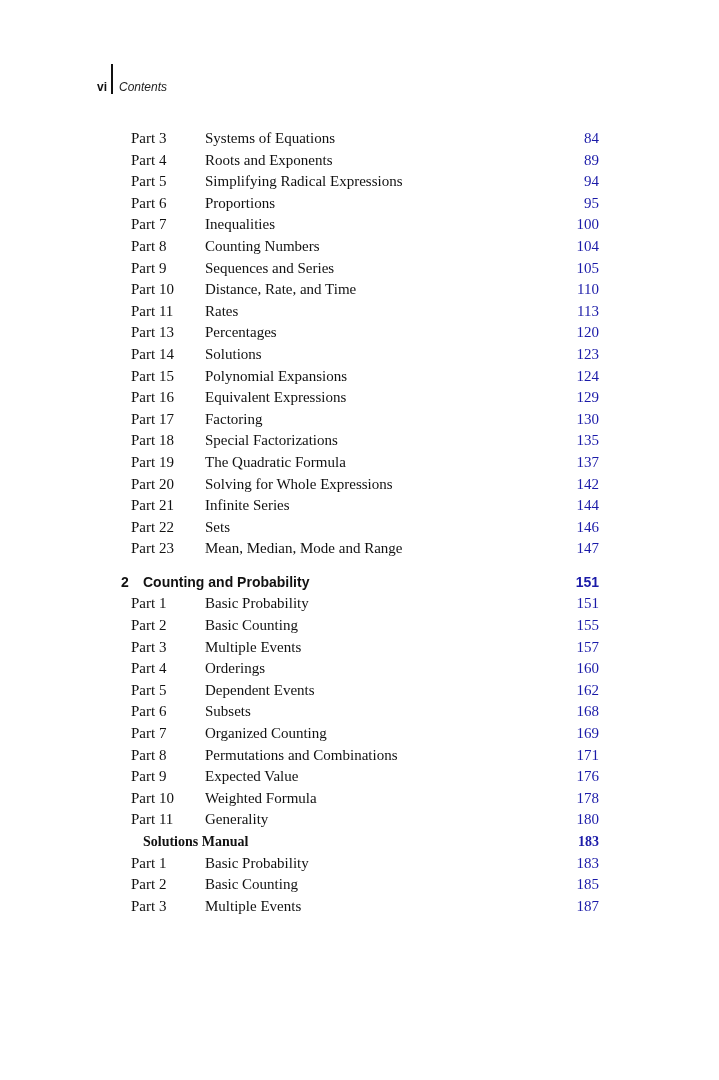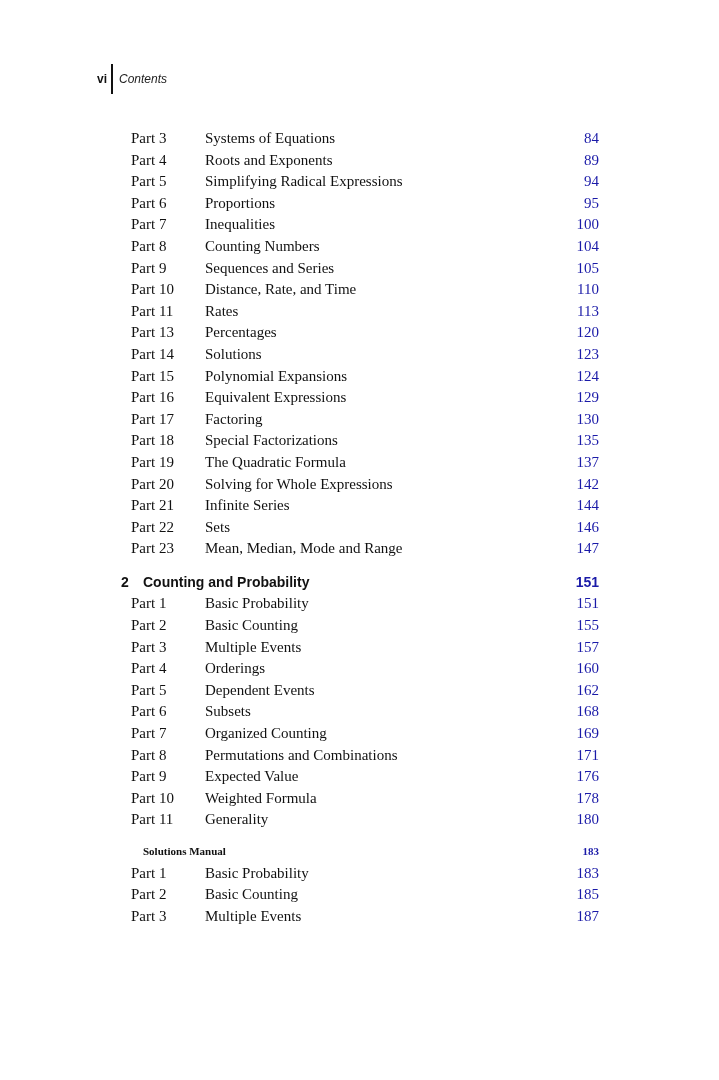--- a/index.html
+++ b/index.html
@@ -14,21 +14,21 @@
       overflow: hidden;
       font-family: "DejaVu Serif", "Liberation Serif", serif;
       color: #111111;
     }
     .running-head {
       position: absolute;
       left: 97px;
       top: 64px;
       height: 30px;
       display: flex;
-      align-items: center;
+      align-items: flex-end;
     }
     .page-num {
       font-family: "Liberation Sans", sans-serif;
       font-weight: bold;
       font-size: 12px;
       color: #111;
       padding-right: 4px;
     }
     .head-rule {
       width: 2px;
@@ -89,24 +89,23 @@
     }
     .chapter-row .pg {
       position: absolute;
       right: 120px;
       color: #1a1aa8;
     }
     .solutions-row {
       position: relative;
       height: 21.6px;
       line-height: 21.6px;
-      font-size: 11px;
+      font-size: 14px;
       font-family: "Liberation Serif", serif;
       font-weight: bold;
-      margin-top: 10px;
       white-space: nowrap;
     }
     .solutions-row .title {
       position: absolute;
       left: 143px;
     }
     .solutions-row .pg {
       position: absolute;
       right: 120px;
       color: #1a1aa8;

